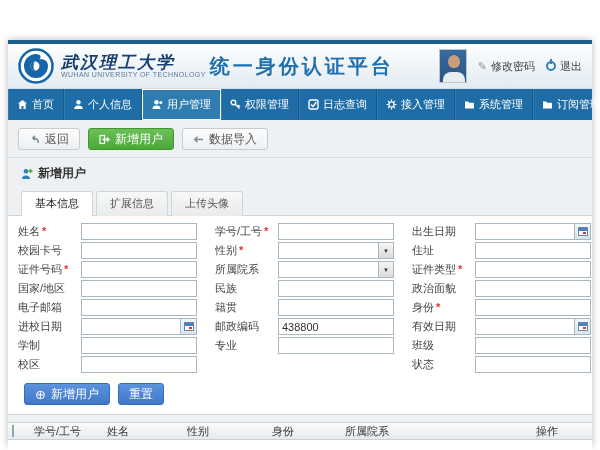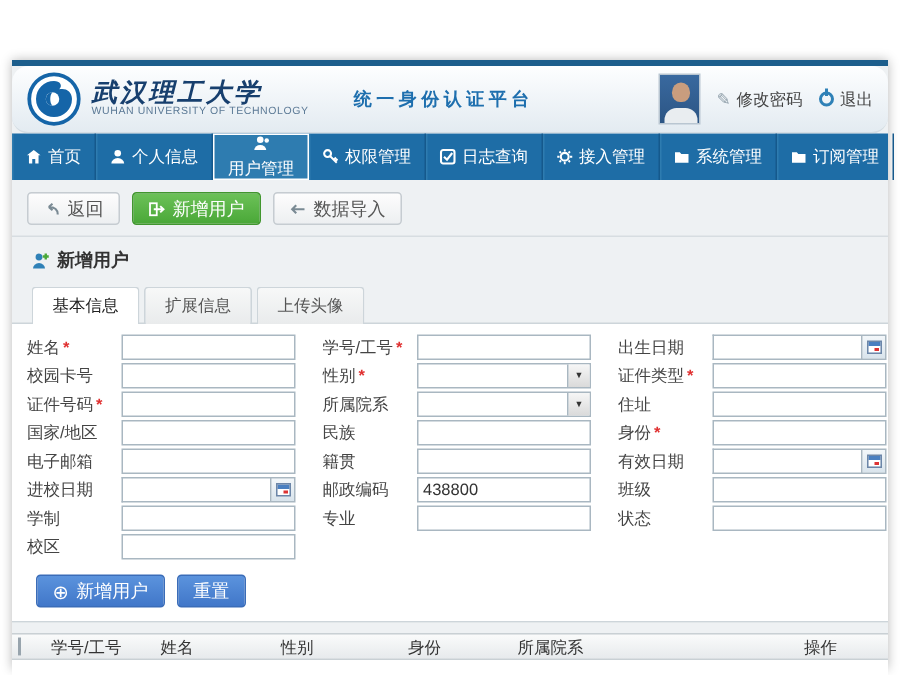--- a/index.html
+++ b/index.html
@@ -6,54 +6,54 @@
   html,body { width:600px; height:450px; background:#fff; overflow:hidden;
     font-family:"Liberation Sans","DejaVu Sans",sans-serif; font-size:11px; color:#333; }
   i,b { font-style:normal; font-weight:normal; }
 
   .app { position:absolute; left:8px; top:40px; width:584px; height:406px;
     background:#eef1f3; box-shadow:0 0 7px rgba(0,0,0,.28); }
 
   
   .topstrip { height:4px; background:#1d5e8c; }
   .hdr { position:relative; height:45px; background:linear-gradient(#fdfeff,#e3ebf1);
-    border-bottom:1px solid #d4dde3; display:flex; align-items:center; padding:0 10px; overflow:hidden;border-radius:11px; }
+    border-bottom:1px solid #d4dde3; display:flex; align-items:center; padding:0 10px; overflow:hidden; }
   .skyline { position:absolute; right:140px; bottom:0; width:300px; height:26px; opacity:.55; pointer-events:none;
     background:
       linear-gradient(#cantdde9,#cfdde9) no-repeat,
       linear-gradient(#cfdde9,#cfdde9) 0 100%/34px 16px no-repeat,
       linear-gradient(#cfdde9,#cfdde9) 44px 100%/26px 24px no-repeat,
       linear-gradient(#cfdde9,#cfdde9) 80px 100%/40px 12px no-repeat,
       linear-gradient(#cfdde9,#cfdde9) 130px 100%/30px 22px no-repeat,
       linear-gradient(#cfdde9,#cfdde9) 170px 100%/46px 15px no-repeat,
       linear-gradient(#cfdde9,#cfdde9) 226px 100%/28px 25px no-repeat,
       linear-gradient(#cfdde9,#cfdde9) 262px 100%/38px 13px no-repeat; }
   .logo { width:36px; height:36px; flex:0 0 36px; }
   .brandtxt { margin-left:7px; }
   .uni-cn { font-family:"DejaVu Serif","Liberation Serif",serif; font-weight:bold; font-style:italic;
     font-size:17px; letter-spacing:2px; color:#173f6e; line-height:17px; }
   .uni-en { font-size:7px; color:#5c7astro96; color:#5c7a96; letter-spacing:.4px; line-height:8px; }
-  .platform { margin-left:30px; font-size:12px; font-weight:bold; color:#1e6fae; letter-spacing:3px; }
+  .platform { margin-left:4px; font-size:20px; font-weight:bold; color:#1e6fae; letter-spacing:3px; }
   .hright { position:absolute; right:10px; top:0; height:100%; display:flex; align-items:center; gap:11px; }
   .avatar { width:28px; height:34px; background:linear-gradient(#39699f,#2c5584); border:1px solid #b9c6d1;
     position:relative; overflow:hidden; }
   .avatar:before { content:""; position:absolute; left:8px; top:5px; width:12px; height:13px; border-radius:50% 50% 45% 45%;
     background:#c99d7e; box-shadow:0 -3px 0 0 #2a2а26, 0 -3px 0 0 #2a2a26; }
   .avatar:after { content:""; position:absolute; left:3px; bottom:-2px; width:22px; height:12px; border-radius:8px 8px 0 0;
     background:#e9edf0; }
   .hlink { display:inline-flex; align-items:center; gap:4px; color:#444; cursor:pointer; text-decoration:none; }
   .pencil { color:#8a9aa5; font-size:11px; }
   .power { width:10px; height:10px; border:2px solid #2f81b7; border-radius:50%; position:relative; display:inline-block; }
   .power:after { content:""; position:absolute; left:2px; top:-4px; width:2px; height:5px; background:#2f81b7; }
 
   
   .nav { height:31px; background:#1e6da6; display:flex; }
   .nav-it { display:flex; align-items:center; gap:4px; padding:0 9px; color:#fff; cursor:pointer;
     border-right:1px solid #15598c; box-shadow:inset 1px 0 0 #2e7cb0; white-space:nowrap; }
-  .nav-it.active { background:#2e7cb0; border:1px solid #fff; box-shadow:none;flex-direction:column; }
+  .nav-it.active { background:#2e7cb0; border:1px solid #fff; box-shadow:none; }
   .nico { width:11px; height:11px; flex:0 0 11px; }
 
   
   .content { padding:0 0 0 0; }
   .toolbar { display:flex; align-items:center; gap:8px; padding:8px 10px 7px; }
   .btn { display:inline-flex; align-items:center; gap:5px; height:22px; padding:0 10px; border-radius:3px;
     font-size:12px; cursor:pointer; }
   .btn-gray { background:linear-gradient(#fdfdfd,#edeff1); border:1px solid #c6ccd1; color:#555; }
   .btn-green { background:linear-gradient(#6cc158,#4aa838); border:1px solid #41962e; color:#fff; }
   .btn-blue { background:linear-gradient(#5b93dd,#4177c9); border:1px solid #3a6cb8; color:#fff; }
@@ -309,25 +309,29 @@
           <div class="fld">
             <span class="lbl"><i>出生日期</i></span>
             <span class="inpwrap">
                 <input class="inp w-btn" style="">
                 <span class="calbtn">
                   <span class="cal"></span>
                 </span>
               </span>
           </div>
           <div class="fld">
+            <span class="lbl"><i>住址</i></span>
+            <input class="inp" style="">
+          </div>
+          <div class="fld">
             <span class="lbl"><i>证件类型</i><b class="req">*</b></span>
             <input class="inp" style="">
           </div>
           <div class="fld">
-            <span class="lbl"><i>住址</i></span>
+            <span class="lbl"><i>政治面貌</i></span>
             <input class="inp" style="">
           </div>
           <div class="fld">
             <span class="lbl"><i>身份</i><b class="req">*</b></span>
             <input class="inp" style="">
           </div>
           <div class="fld">
             <span class="lbl"><i>有效日期</i></span>
             <span class="inpwrap">
                 <input class="inp w-btn" style="">

